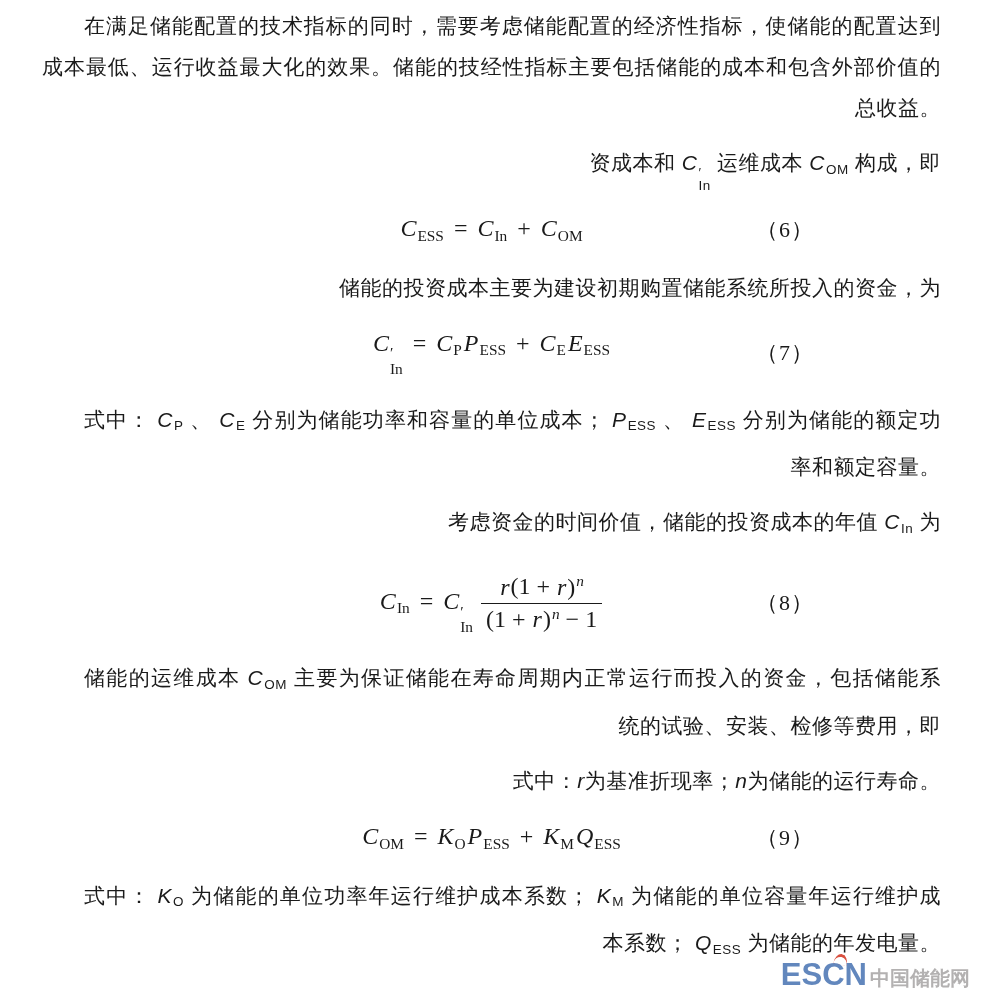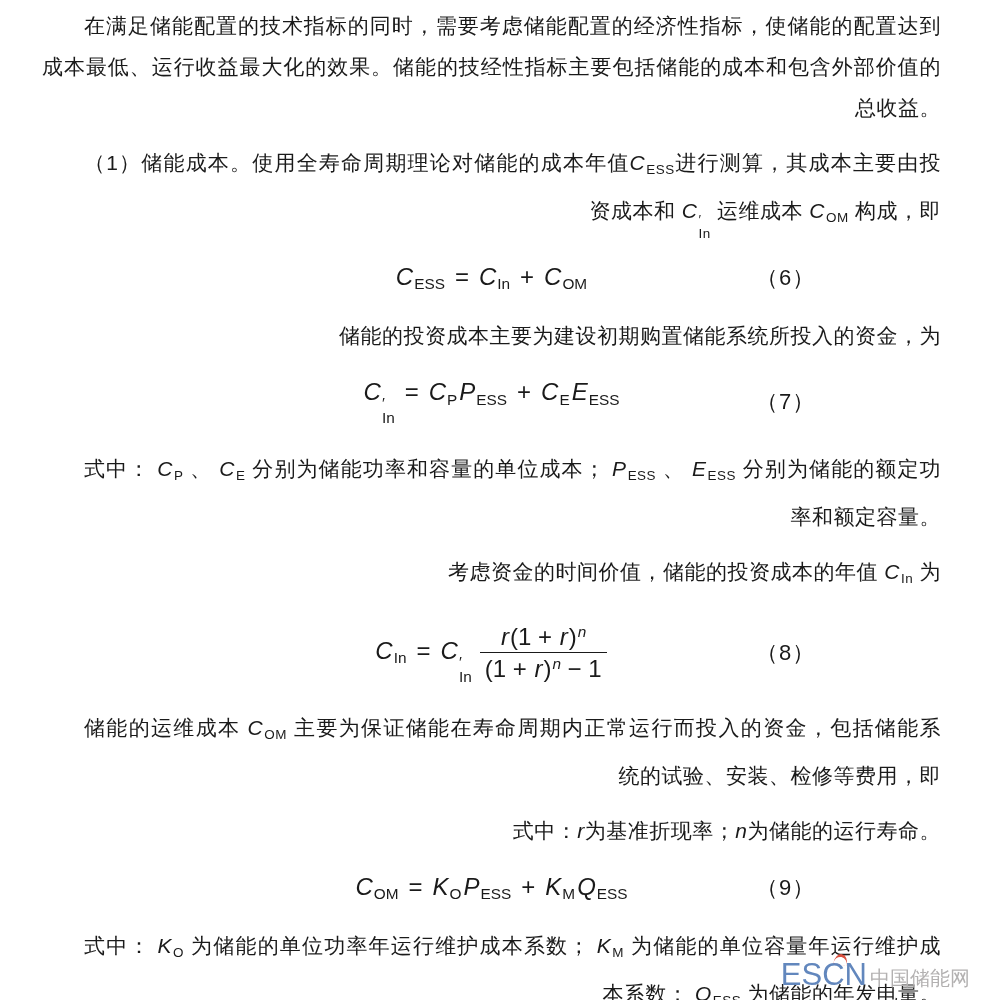--- a/index.html
+++ b/index.html
@@ -19,54 +19,53 @@
   .sb { font-size: 0.64em; font-style: normal; vertical-align: -0.28em; margin-left: 1px; }
   .sp { font-size: 0.64em; font-style: italic; vertical-align: 0.55em; margin-left: 1px; }
   .ss { display: inline-flex; flex-direction: column; align-items: flex-start;
         font-size: 0.64em; line-height: 1.05; vertical-align: -0.5em; margin-left: 1px; }
   .ss .ss-p { font-style: normal; height: 1em; }
   .ss .ss-b { font-style: normal; }
   
   .formula {
     position: relative; display: flex; align-items: center; justify-content: center;
     padding: 8px 0; margin: 8px 0 14px 0;
-    font-family: Liberation Sans, sans-serif;
+    font-family: Liberation Serif, serif;
     font-size: 24px;
   }
   .formula .mv { margin: 0 1px; }
   .op { margin: 0 9px; font-style: normal; }
   .eq-num {
     position: absolute; left: 714px; top: 50%; transform: translateY(-50%);
     font-size: 22px; letter-spacing: 1px;
   }
   .frac { display: inline-block; vertical-align: middle; text-align: center; margin: 0 2px 0 7px; }
   .frac .num, .frac .den { display: block; line-height: 1.3; padding: 0 5px; }
   .frac .den { border-top: 1.6px solid #1a1a1a; }
   
   .watermark { position: absolute; right: 13px; bottom: 7px; display: flex; align-items: baseline;
-               font-weight: normal; font-family: "Liberation Sans", "DejaVu Sans", sans-serif; }
+               font-weight: bold; font-family: "Liberation Sans", "DejaVu Sans", sans-serif; }
   .wm-escn { font-size: 31px; color: var(--escn, #6287bd); letter-spacing: 0; }
   .wm-c { position: relative; display: inline-block; }
   .wm-accent { position: absolute; top: -3px; right: -3px; width: 14px; height: 8px;
                border-top: 3.5px solid var(--wm-accent, #d9503f);
                border-radius: 50% 50% 0 0 / 100% 100% 0 0;
                transform: rotate(12deg); }
   .wm-cn { font-size: 20px; color: var(--wm-cn, #b3b1b1); margin-left: 3px; }
 </style>
 </head>
 <body style="background: rgb(255, 255, 255); color: rgb(26, 26, 26);">
 
 <div class="doc">
     <div class="para">
       <div class="line first just"><span class="tx"><span class="tb">在满足储能配置的技术指标的同时，需要考虑储能配置的经济性指标，使储能的配置达到</span></span></div>
       <div class="line just"><span class="tx"><span class="tb">成本最低、运行收益最大化的效果。储能的技经性指标主要包括储能的成本和包含外部价值的</span></span></div>
       <div class="line"><span class="tx"><span class="tb">总收益。</span></span></div>
     </div>
     <div class="para">
-      <div class="line first just"><span class="tx"><span class="tb">（1）储能成本。使用全寿命周期理论对储能的成本年值</span></span><span class="mv"><span class="vb">C</span><span class="sb">ESS</span></span><span class="tx"><span class="tb">进行测算，其成本主要由投</span></span></div>
       <div class="line"><span class="tx"><span class="tb">资成本和 </span></span><span class="mv"><span class="vb">C</span><span class="ss">
             <span class="ss-p">′</span>
             <span class="ss-b">In</span>
           </span></span><span class="tx"><span class="tb"> 运维成本 </span></span><span class="mv"><span class="vb">C</span><span class="sb">OM</span></span><span class="tx"><span class="tb"> 构成，即</span></span></div>
     </div>
     <div class="formula">
       <span class="f-body"><span class="mv"><span class="vb">C</span><span class="sb">ESS</span></span><span class="op">=</span><span class="mv"><span class="vb">C</span><span class="sb">In</span></span><span class="op">+</span><span class="mv"><span class="vb">C</span><span class="sb">OM</span></span></span>
       <span class="eq-num">（6）</span>
     </div>
     <div class="para">

